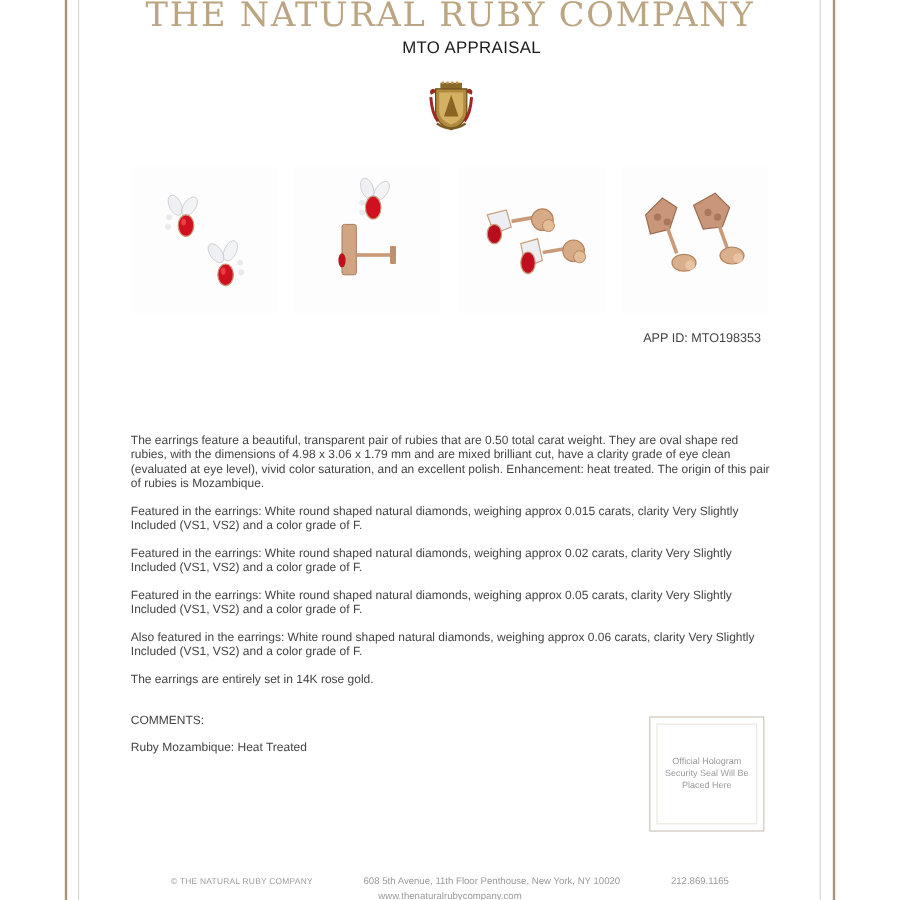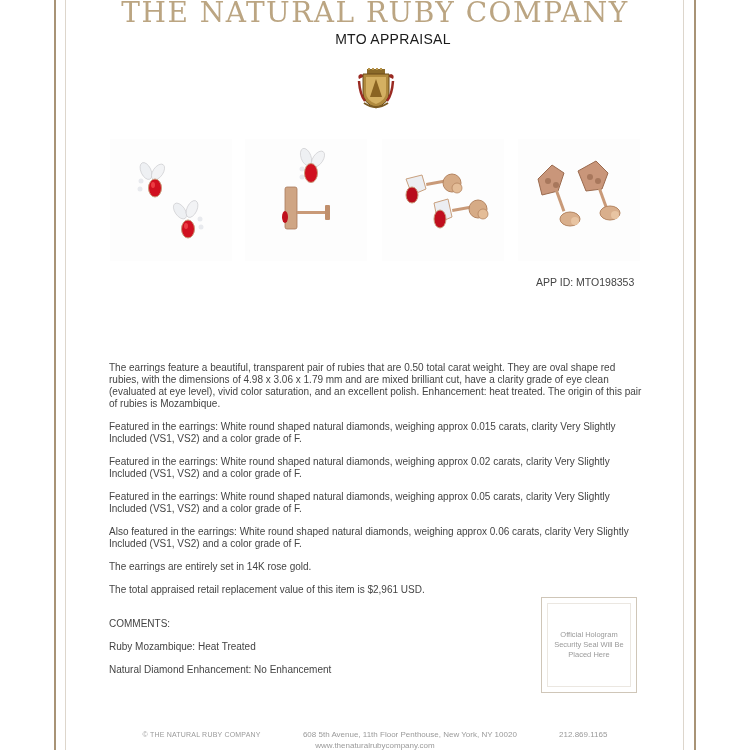--- a/index.html
+++ b/index.html
@@ -179,24 +179,22 @@
 
 <div class="app-id">APP ID: MTO198353</div>
 
 <div class="content">
   <p>The earrings feature a beautiful, transparent pair of rubies that are 0.50 total carat weight. They are oval shape red rubies, with the dimensions of 4.98 x 3.06 x 1.79 mm and are mixed brilliant cut, have a clarity grade of eye clean (evaluated at eye level), vivid color saturation, and an excellent polish. Enhancement: heat treated. The origin of this pair of rubies is Mozambique.</p>
   <p>Featured in the earrings: White round shaped natural diamonds, weighing approx 0.015 carats, clarity Very Slightly Included (VS1, VS2) and a color grade of F.</p>
   <p>Featured in the earrings: White round shaped natural diamonds, weighing approx 0.02 carats, clarity Very Slightly Included (VS1, VS2) and a color grade of F.</p>
   <p>Featured in the earrings: White round shaped natural diamonds, weighing approx 0.05 carats, clarity Very Slightly Included (VS1, VS2) and a color grade of F.</p>
   <p>Also featured in the earrings: White round shaped natural diamonds, weighing approx 0.06 carats, clarity Very Slightly Included (VS1, VS2) and a color grade of F.</p>
   <p>The earrings are entirely set in 14K rose gold.</p>
-  <p>The total appraised retail replacement value of this item is $2,961 USD.</p>
   <p class="gap-comments">COMMENTS:</p>
   <p>Ruby Mozambique: Heat Treated</p>
-  <p>Natural Diamond Enhancement: No Enhancement</p>
 </div>
 
 <div class="hologram">
   <div class="inner">
     <div class="text">Official Hologram Security Seal Will Be Placed Here</div>
   </div>
 </div>
 
 <div class="footer">
   <div class="line1">

